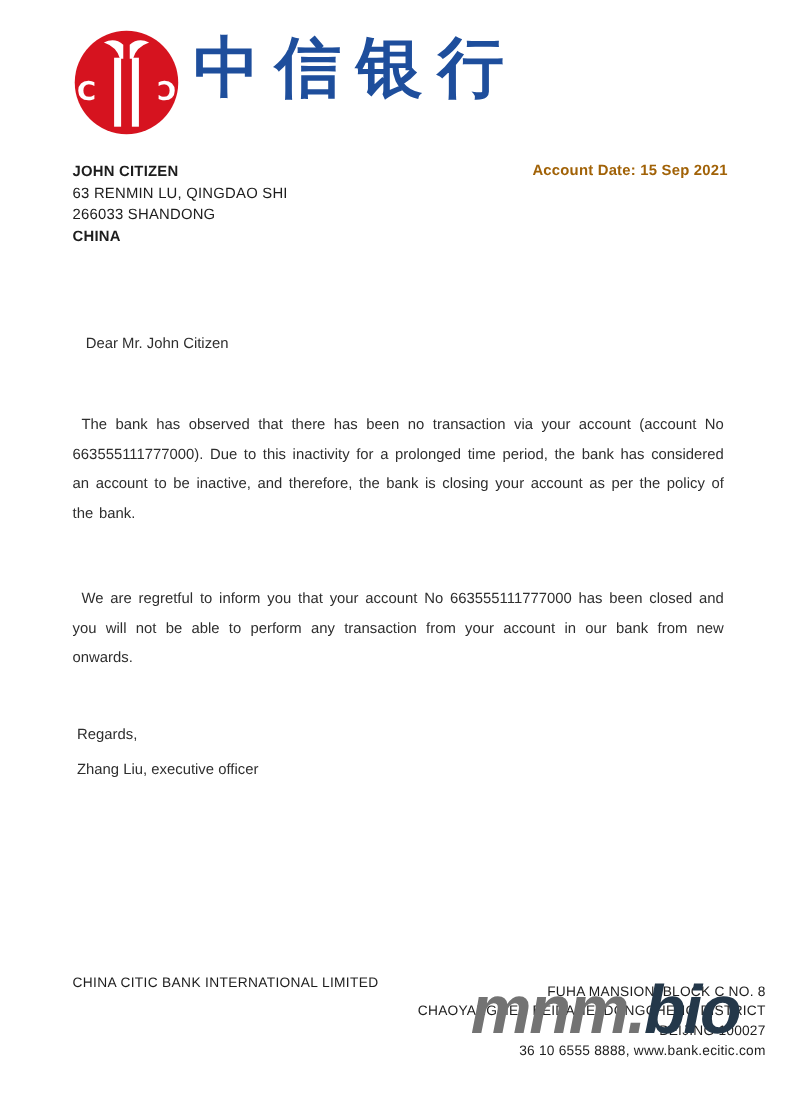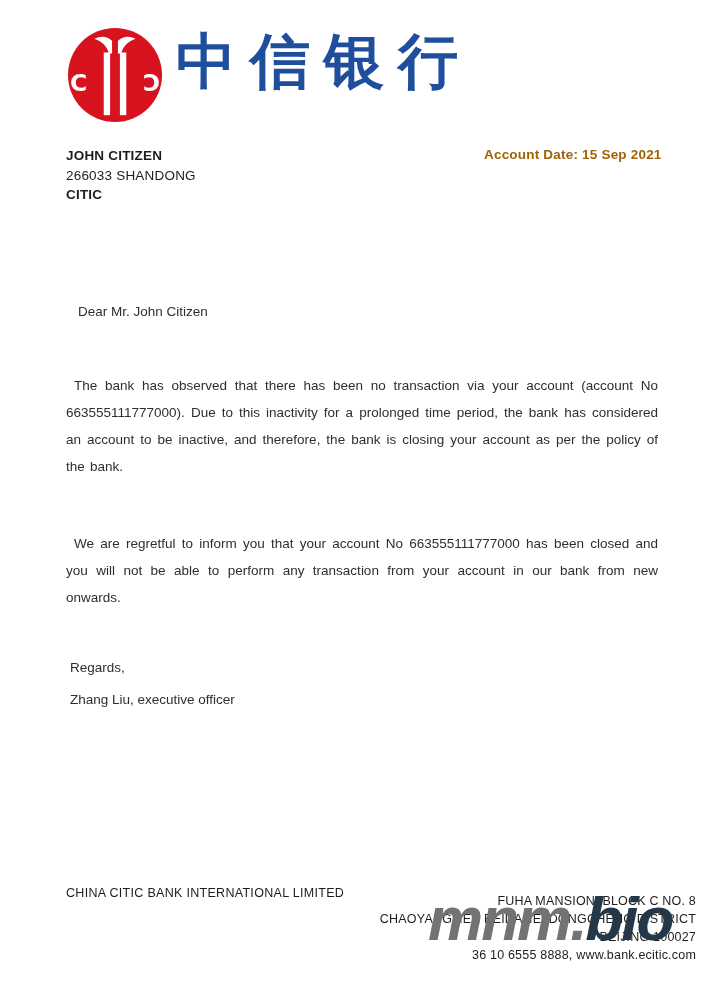--- a/index.html
+++ b/index.html
@@ -129,22 +129,23 @@
     <path d="M44,28 Q41,17 29,13 Q39,8 47,15 L47,28 Z" fill="#ffffff"></path>
     <path d="M56,28 Q59,17 71,13 Q61,8 53,15 L53,28 Z" fill="#ffffff"></path>
 
     <text x="4" y="66" font-family="DejaVu Sans, sans-serif" font-size="24" font-weight="bold" fill="#ffffff">C</text>
     <text x="96" y="66" font-family="DejaVu Sans, sans-serif" font-size="24" font-weight="bold" fill="#ffffff" transform="scale(-1,1) translate(-192,0)">C</text>
   </svg>
   <div class="bank-name-cn">中信银行</div>
 
   <div class="recipient">
     <div class="bold">JOHN CITIZEN</div>
+    <div>63 RENMIN LU, QINGDAO SHI</div>
     <div>266033 SHANDONG</div>
-    <div class="bold">CITIC</div>
+    <div class="bold">CHINA</div>
   </div>
 
   <div class="account-date">Account Date: 15 Sep 2021</div>
 
   <div class="salutation">Dear Mr. John Citizen</div>
   <p class="para para1">The bank has observed that there has been no transaction via your account (account No 663555111777000). Due to this inactivity for a prolonged time period, the bank has considered an account to be inactive, and therefore, the bank is closing your account as per the policy of the bank.</p>
   <p class="para para2">We are regretful to inform you that your account No 663555111777000 has been closed and you will not be able to perform any transaction from your account in our bank from new onwards.</p>
   <div class="closing">Regards,</div>
   <div class="signature">Zhang Liu, executive officer</div>
 

